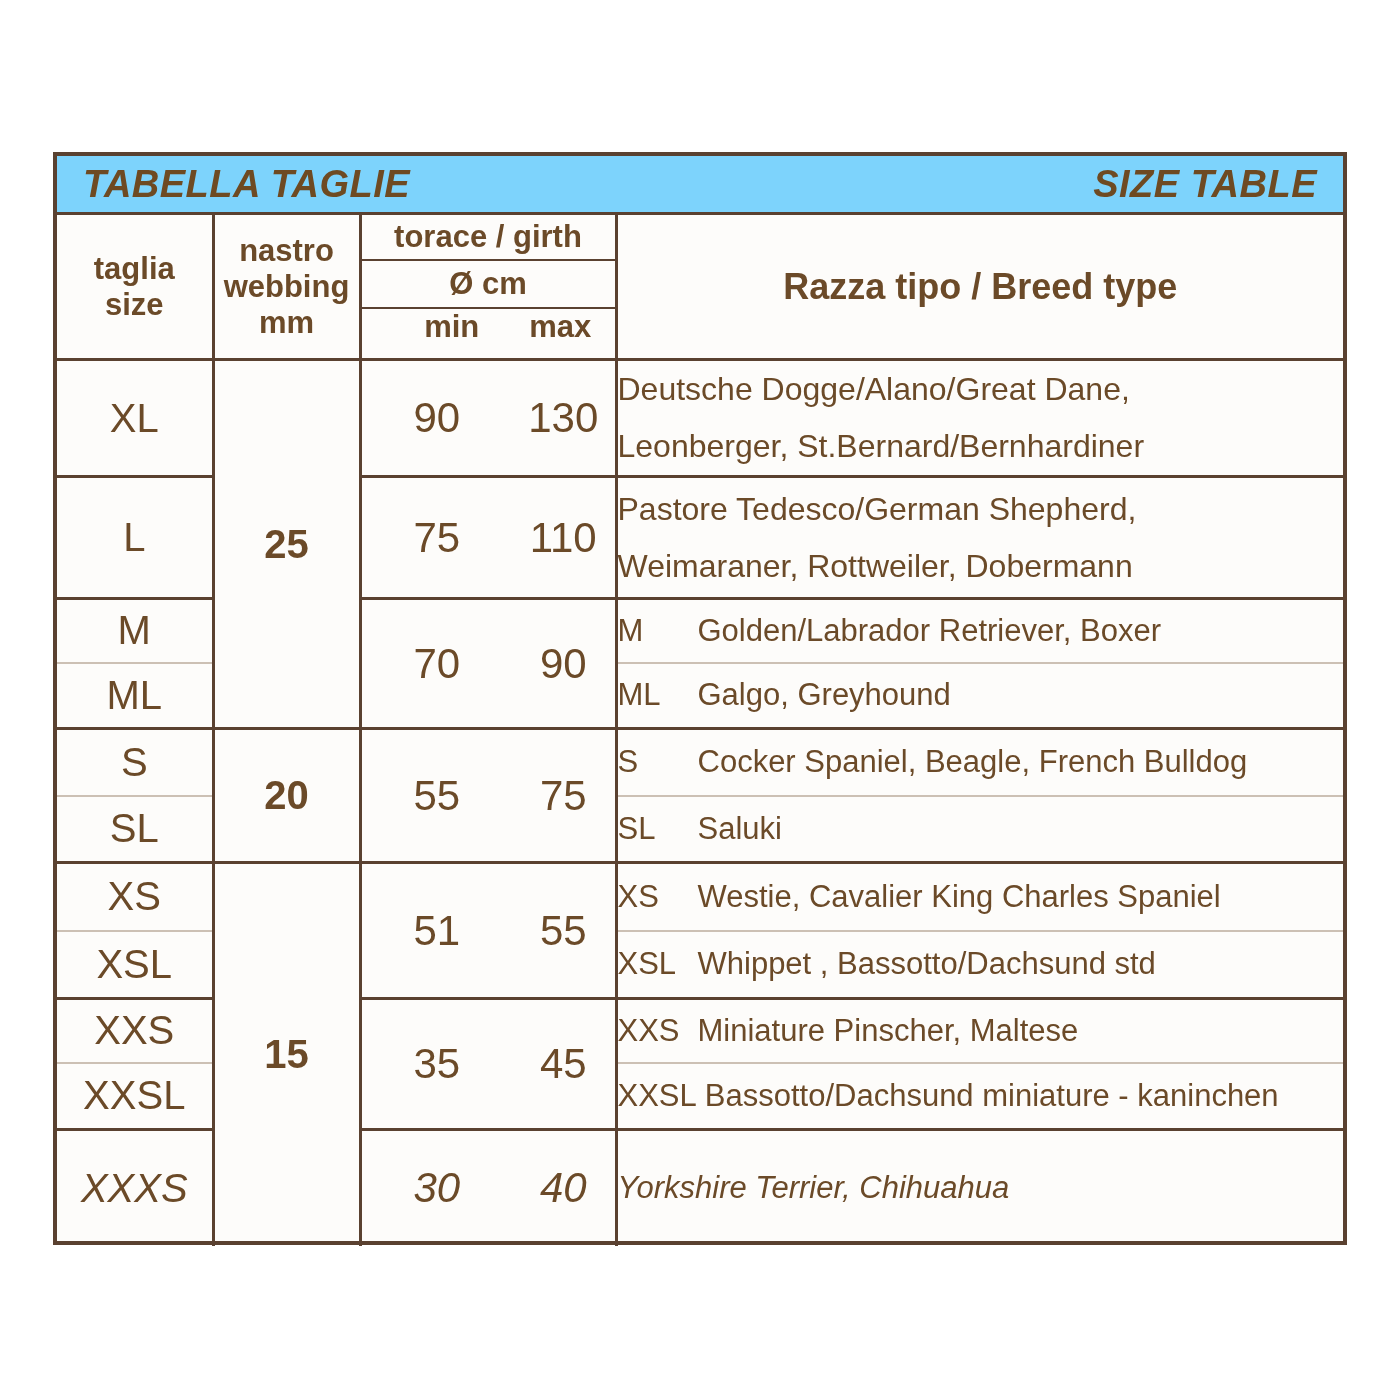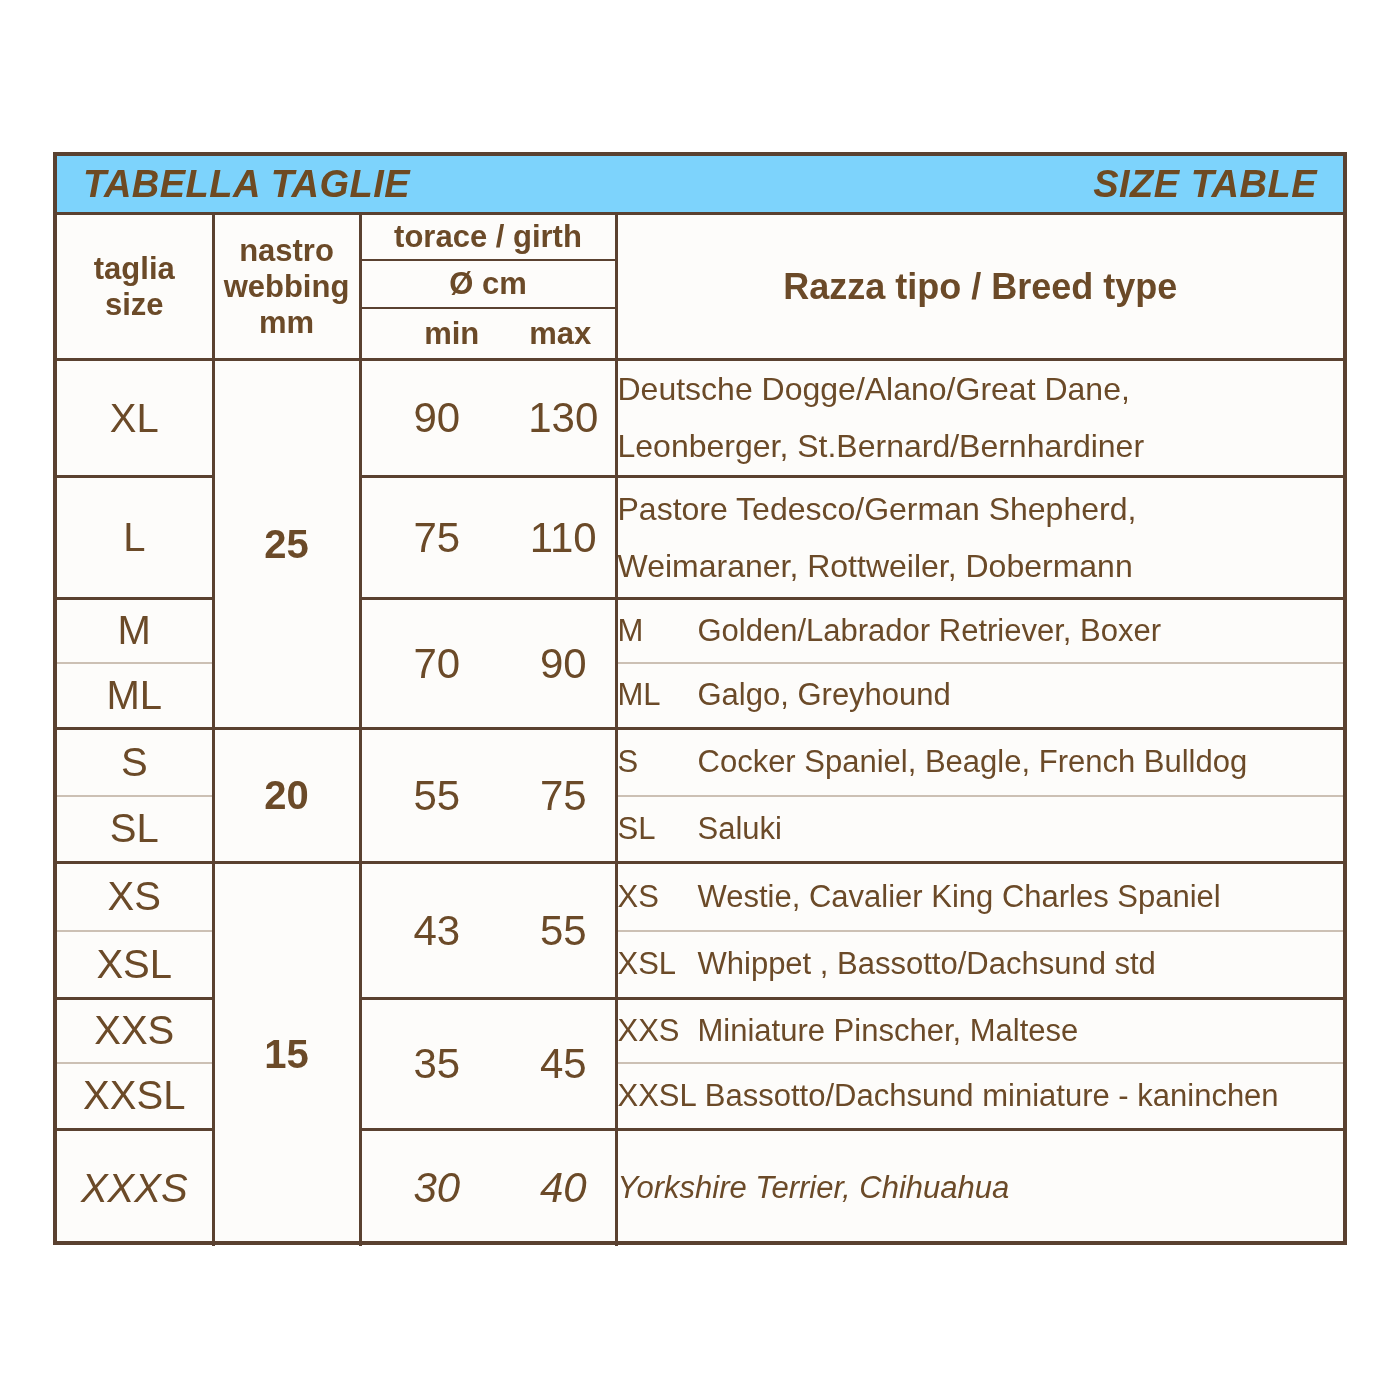--- a/index.html
+++ b/index.html
@@ -55,21 +55,21 @@
     border-left:3px solid #5a4130;
   }
   table.grid tr:last-child td{border-bottom:none;font-style:italic;}
   td.nb{border-bottom:none !important;}
   td.thin{border-bottom:2px solid #ccc0b4 !important;}
 
   th{font-weight:700;font-size:31px;color:#6b4a28;text-align:center;}
   th.girth-head{vertical-align:top;}
   .gh-band1{height:44px;border-bottom:2px solid #5a4130;display:flex;align-items:center;justify-content:center;}
   .gh-band2{height:46px;border-bottom:2px solid #5a4130;display:flex;align-items:center;justify-content:center;}
-  .gh-band3{height:49px;display:flex;align-items:center;padding-left:36px;}
+  .gh-band3{height:49px;display:flex;padding-left:36px;}
   .half{width:50%;text-align:center;display:inline-block;}
   .breed-head{font-size:36px;}
 
   td.size-cell{
     text-align:center;
     font-size:40px;
     font-weight:400;
   }
   td.webbing-cell{
     text-align:center;
@@ -206,21 +206,21 @@
         <td class="breed-cell">
           <span class="breed-prefix">SL</span><span>Saluki</span>
         </td>
       </tr>
 
       <tr style="height:68px">
         <td class="size-cell thin">XS</td>
         <td class="webbing-cell nb" rowspan="5">15</td>
         <td class="girth-cell" rowspan="2">
           <div class="minmax">
-            <span>43</span>
+            <span>51</span>
             <span>55</span>
           </div>
         </td>
         <td class="breed-cell thin">
           <span class="breed-prefix">XS</span><span>Westie, Cavalier King Charles Spaniel</span>
         </td>
       </tr>
 
       <tr style="height:68px">
         <td class="size-cell">XSL</td>

